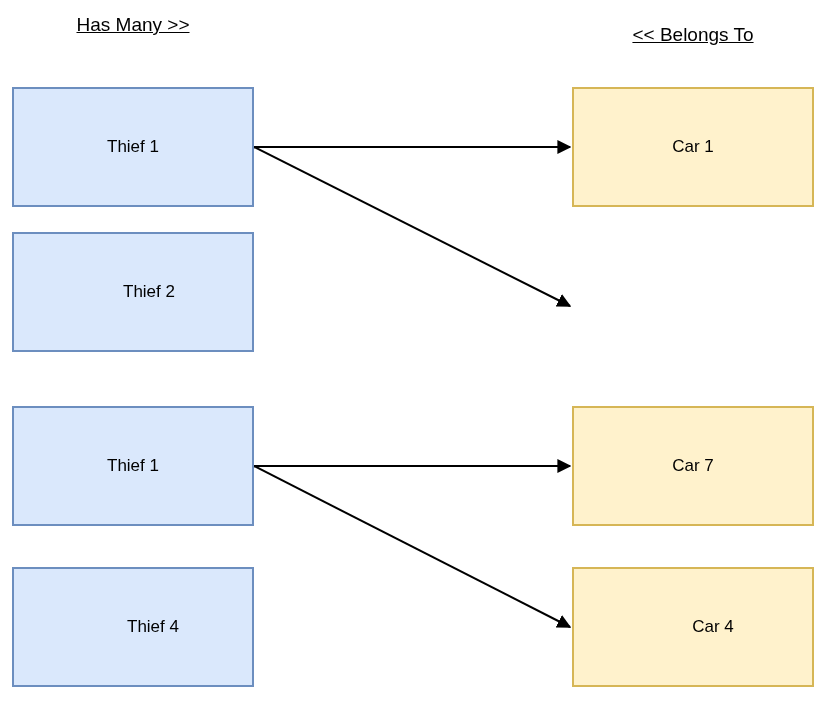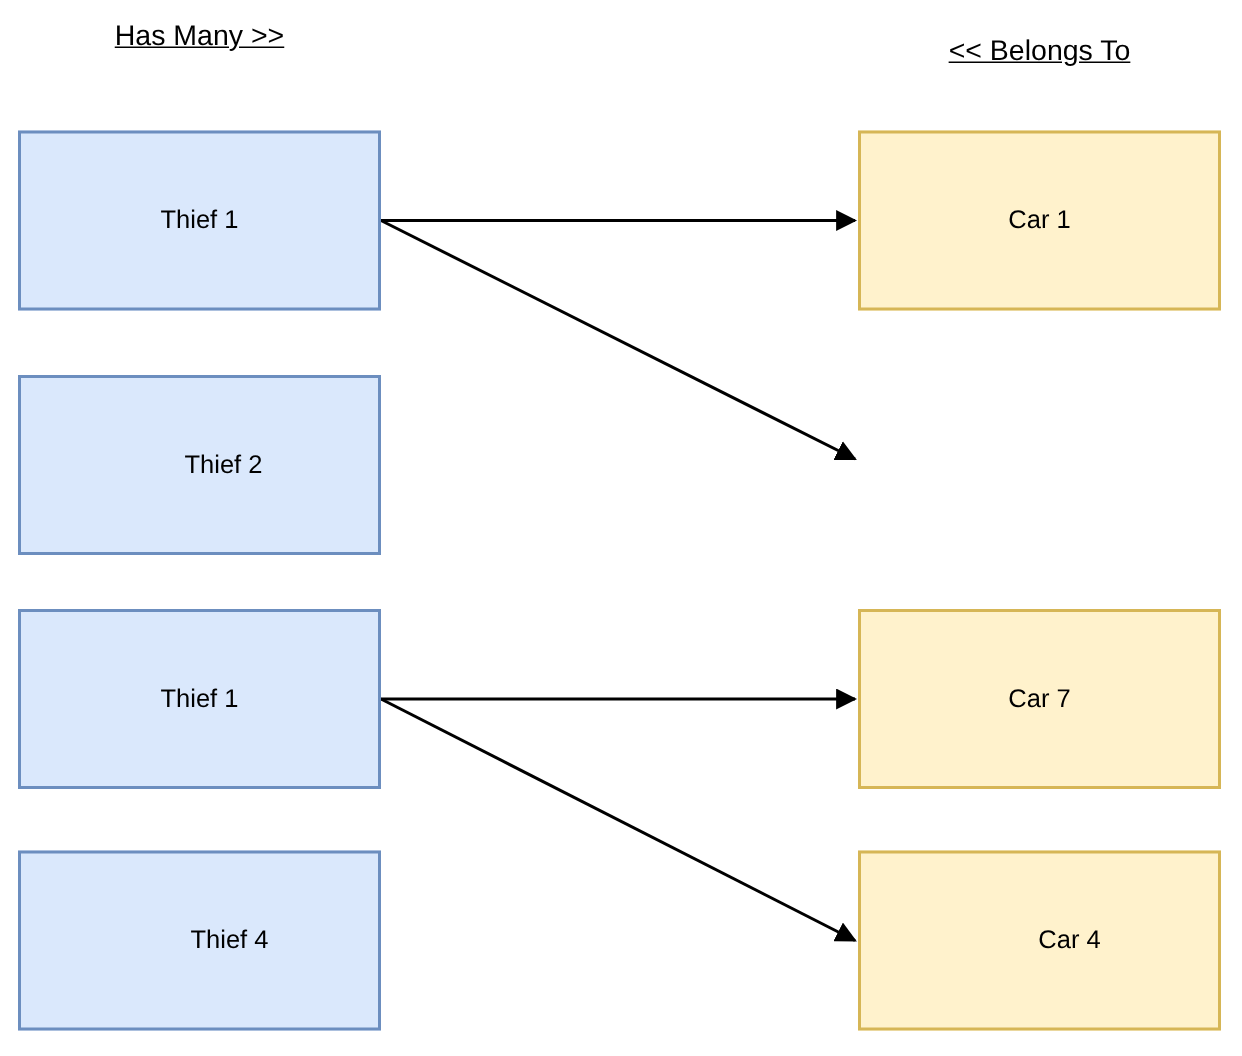--- a/index.html
+++ b/index.html
@@ -44,21 +44,21 @@
     left: 12px;
     background: #dae8fc;
     border: 2px solid #6c8ebf;
   }
   .car {
     left: 572px;
     background: #fff2cc;
     border: 2px solid #d6b656;
   }
   .row0 { top: 87px; }
-  .row1 { top: 250px; padding-left: 32px; }
+  .row1 { top: 232px; padding-left: 32px; }
   .row2 { top: 406px; }
   .row3 { top: 567px; padding-left: 40px; }
 
   .arrow-layer {
     position: absolute;
     left: 0;
     top: 0;
     pointer-events: none;
   }
 </style>

